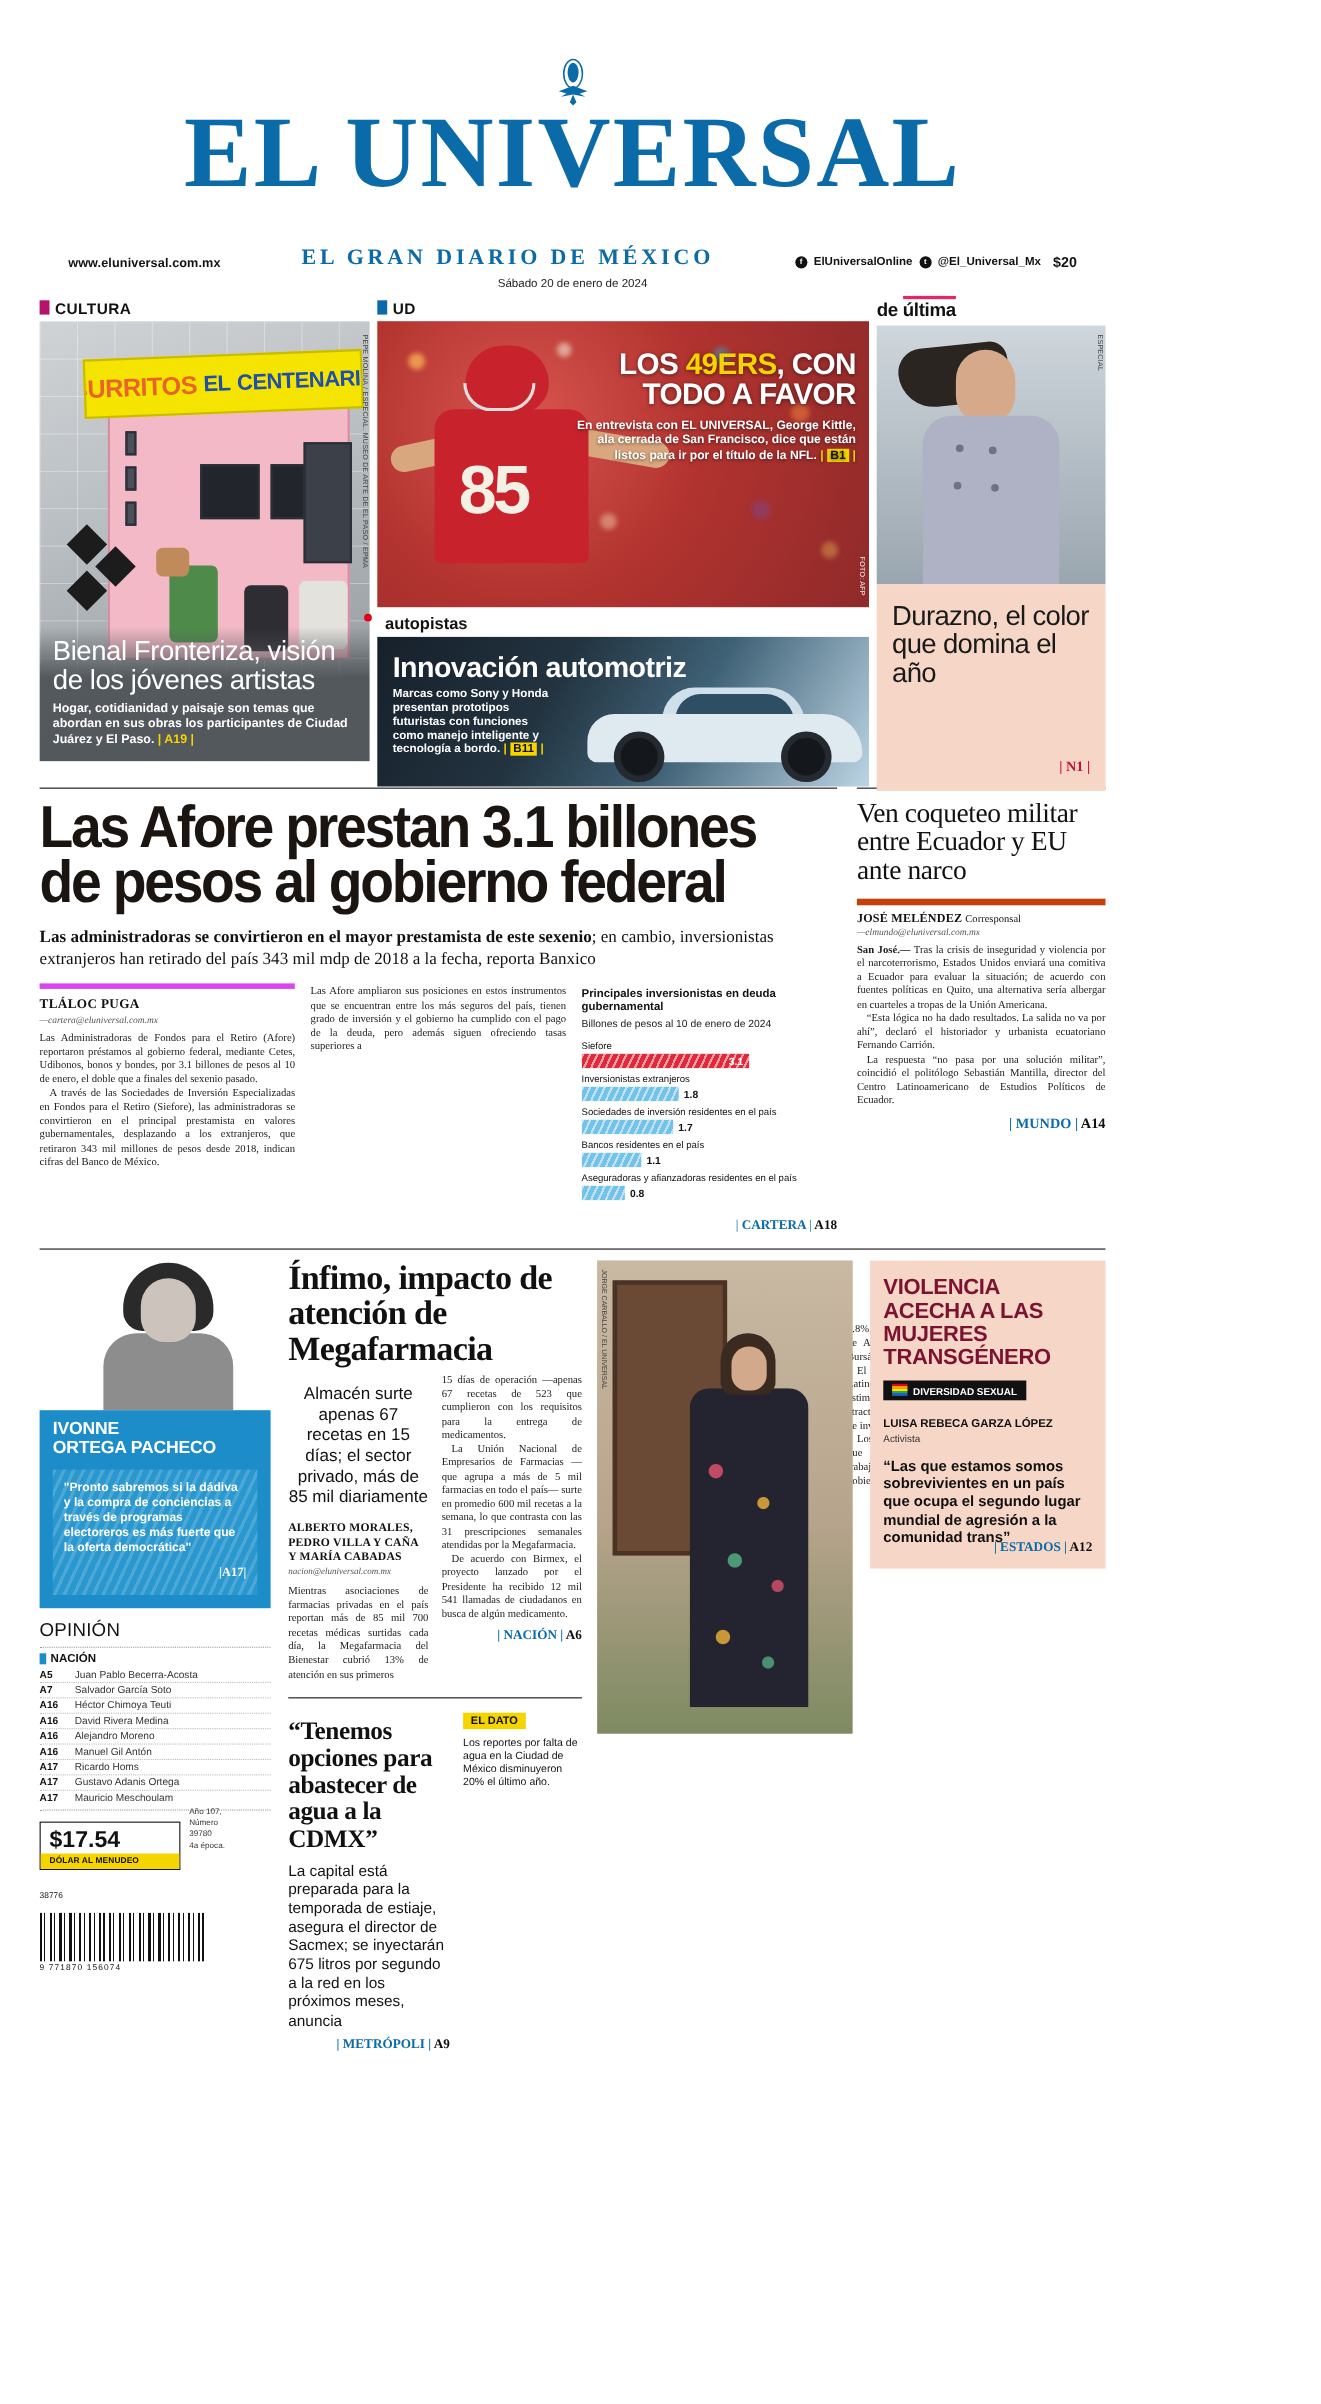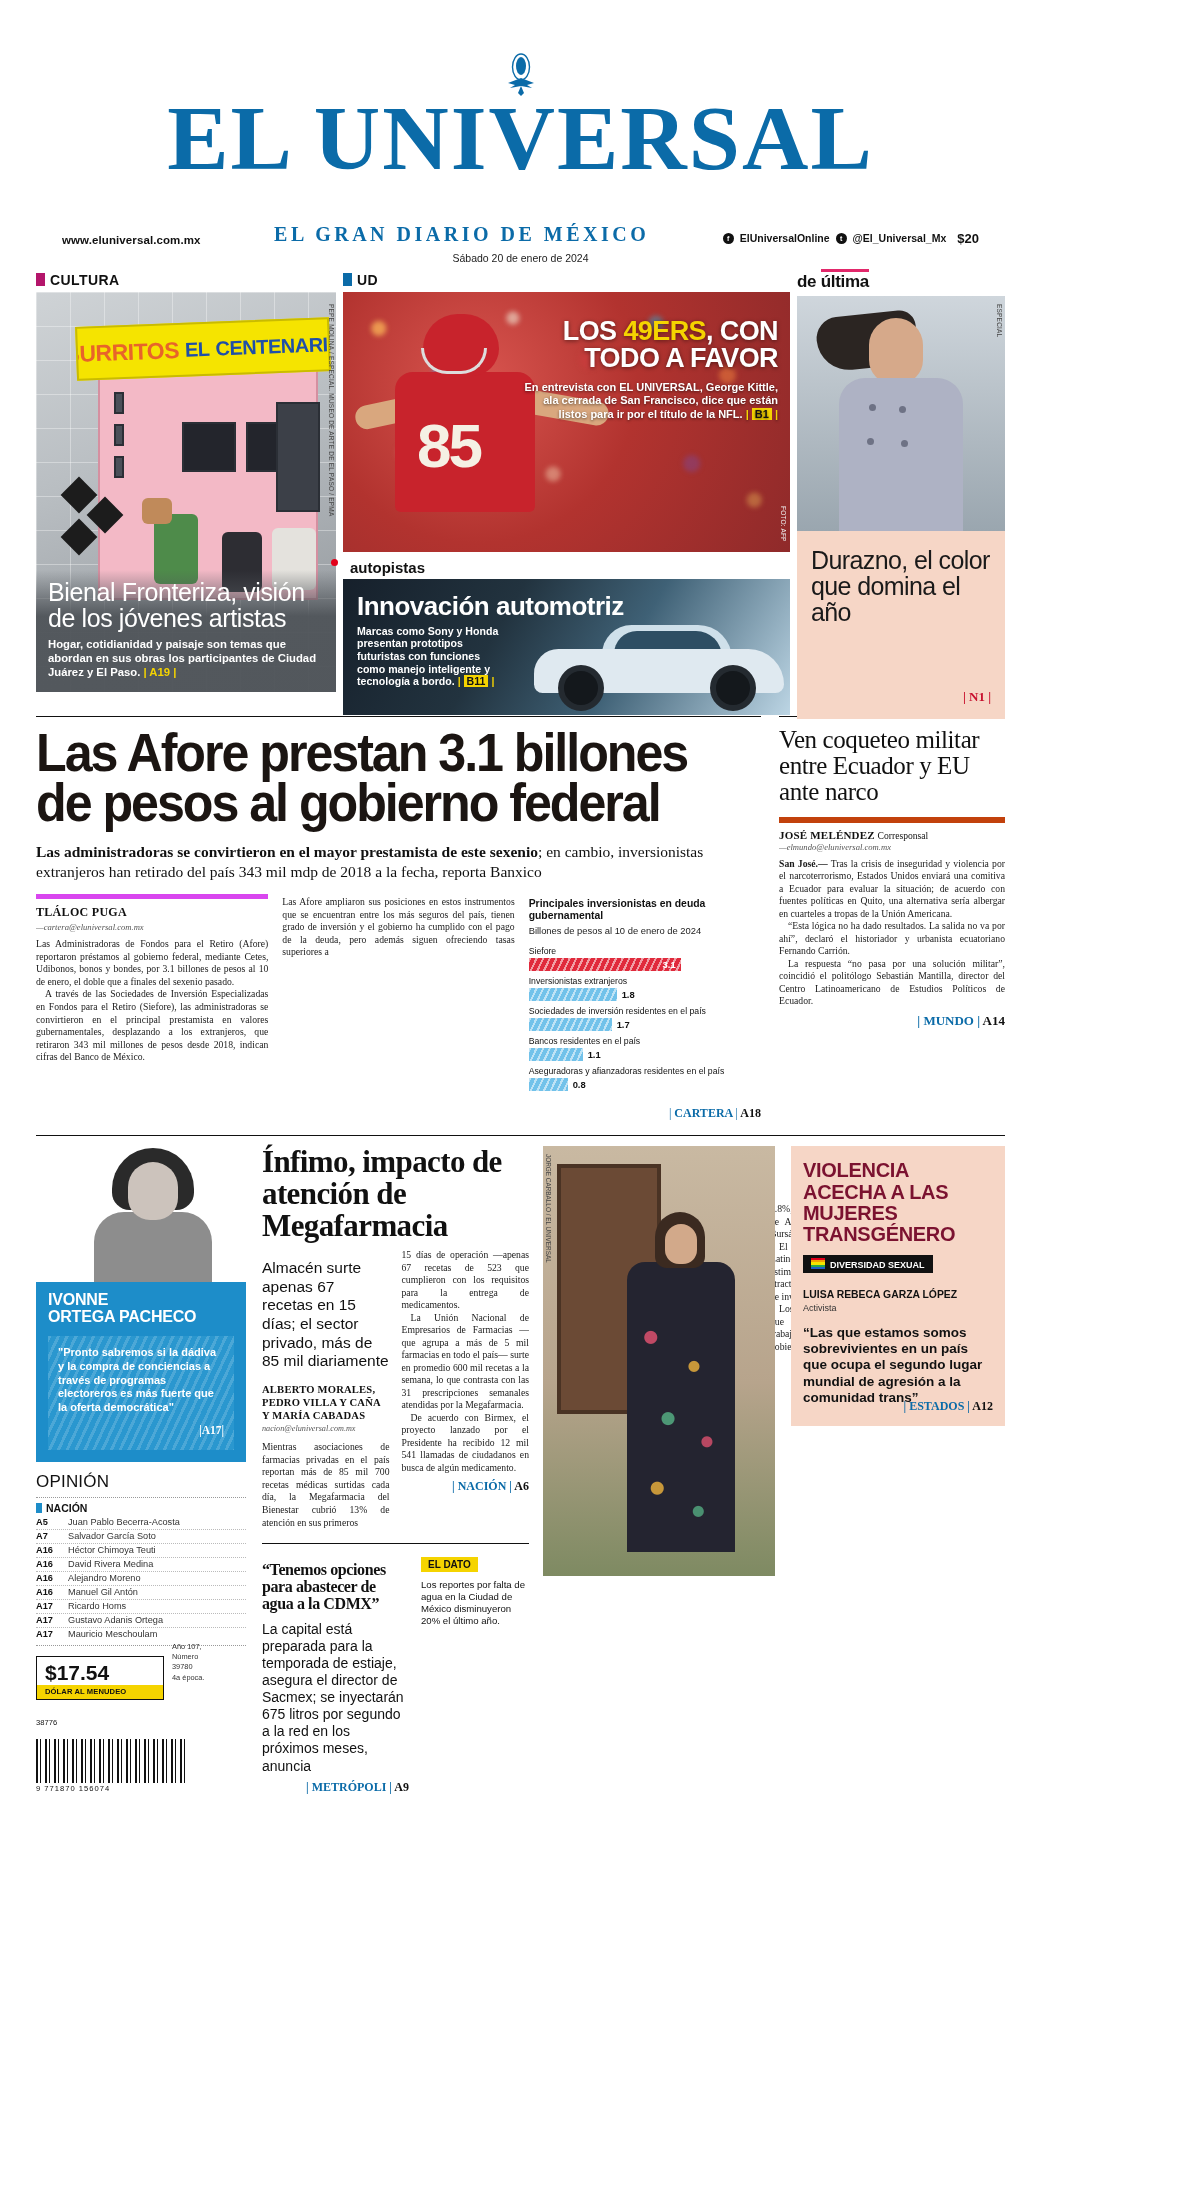--- a/index.html
+++ b/index.html
@@ -235,28 +235,28 @@
   .dollar-top { padding:5px 8px 2px; }
   .dollar-val { font-family:"Liberation Sans", sans-serif; font-weight:800; font-size:21px; color:#111; line-height:1;}
   .dollar-lbl { background:#f5d400; font-family:"Liberation Sans", sans-serif; font-weight:800; font-size:7.6px; padding:2px 8px 3px; letter-spacing:.1px;}
   .ed-info { position:absolute; font-family:"Liberation Sans", sans-serif; font-size:7.4px; color:#333; line-height:1.4; }
   .barcode { margin-top:12px; width:150px; height:44px;
     background-image: repeating-linear-gradient(90deg,#111 0 2px, #fff 2px 4px, #111 4px 5px, #fff 5px 9px);}
   .barcode-num { font-family:"Liberation Sans", sans-serif; font-size:7.6px; letter-spacing:1px; margin-top:1px;}
 
   
   .mf-head { font-family:"Liberation Serif", serif; font-weight:700; font-size:31px; line-height:1.02; letter-spacing:-.6px; color:#111;}
-  .mf-deck { font-family:"Liberation Sans", sans-serif; font-weight:300; font-size:15.5px; line-height:1.2; margin-top:10px; color:#111;}
+  .mf-deck { font-family:"Liberation Sans", sans-serif; font-weight:300; font-size:15.5px; line-height:1.2; margin-top:10px; color:#111;text-align:center;}
   .mf-by { font-family:"Liberation Serif", serif; font-weight:700; font-size:10.6px; line-height:1.25; margin-top:12px; letter-spacing:.2px;}
   .mf-mail { font-family:"Liberation Serif", serif; font-style:italic; font-size:8.2px; color:#555; margin-top:2px;}
   .mf-cols { display:grid; grid-template-columns:1fr 1fr; gap:12px; margin-top:8px;}
   .mf-ref { text-align:right; font-family:"Liberation Serif", serif; font-weight:700; font-size:12px; margin-top:5px;}
   .mf-ref .sec { color:#0b6ba8; }
 
-  .agua-head { font-family:"Liberation Serif", serif; font-weight:700; font-size:16px; line-height:1.06; letter-spacing:-.4px; margin-top:8px;}
+  .agua-head { font-family:"Liberation Serif", serif; font-weight:700; font-size:23px; line-height:1.06; letter-spacing:-.4px; margin-top:8px;}
   .agua-deck { font-family:"Liberation Sans", sans-serif; font-weight:300; font-size:14px; line-height:1.22; margin-top:8px;}
   .dato-tag { background:#f5d400; display:inline-block; font-family:"Liberation Sans", sans-serif; font-weight:800; font-size:10px; padding:2px 7px;}
   .dato-text { font-family:"Liberation Sans", sans-serif; font-size:9.6px; line-height:1.26; margin-top:7px;}
 
   
   .vi-photo { position:relative; height:430px; overflow:hidden; background:linear-gradient(180deg,#b9a48c,#8e7a62);}
   .vi-wall { position:absolute; inset:0; background:linear-gradient(180deg,#c9b9a2 0%, #b7a48c 55%, #7e8a62 100%);}
   .vi-door { position:absolute; left:14px; top:18px; width:104px; height:250px; background:#6b4a35; border:4px solid #4a3324;}
   .vi-woman { position:absolute; left:82px; top:66px; width:110px; height:340px;}
   .vi-hair { position:absolute; left:30px; top:0; width:50px; height:56px; background:#3b2a20; border-radius:26px 26px 12px 12px;}

